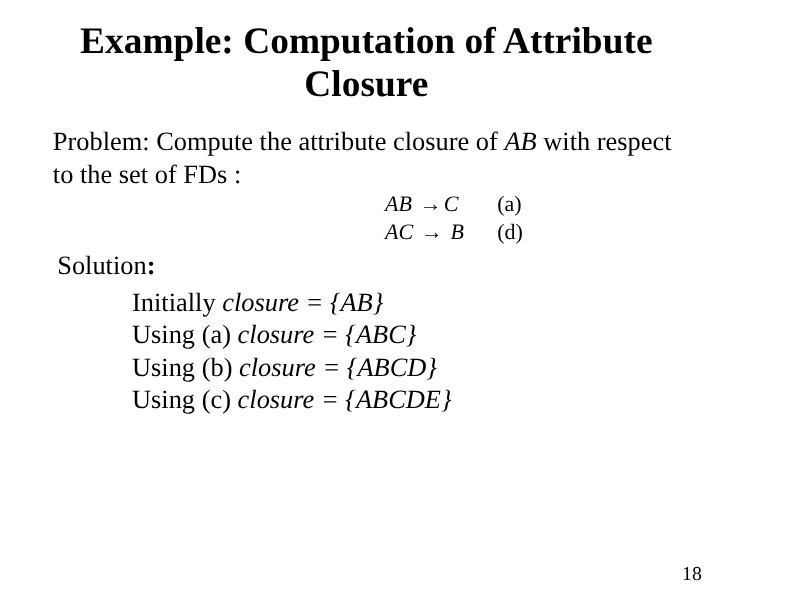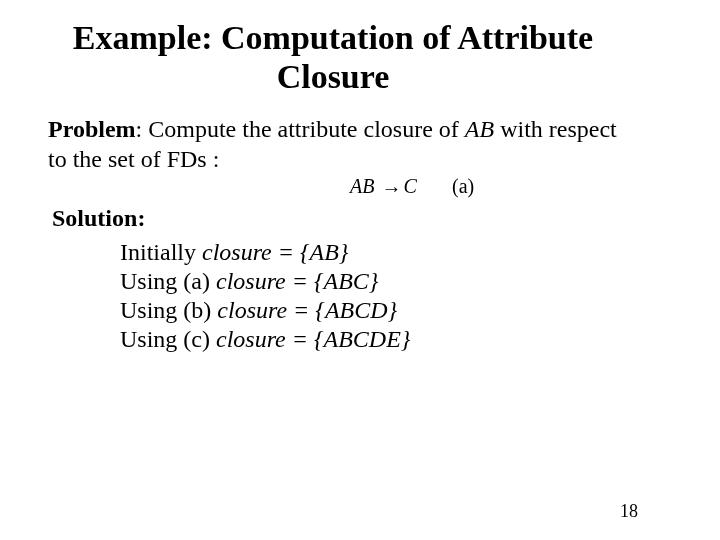--- a/index.html
+++ b/index.html
@@ -26,21 +26,21 @@
   }
   .body {
     font-size: 24px;
     padding: 10px 48px 0 48px;
     line-height: 1.25;
   }
   .problem-line {
     margin-bottom: 2px;
   }
   .label-bold {
-    font-weight: bold;
+    font-weight: normal;
   }
   .italic {
     font-style: italic;
   }
   .fd-block {
     margin-left: 302px;
     margin-top: -2px;
     font-style: italic;
     font-size: 20px;
   }
@@ -68,39 +68,42 @@
     padding-left: 52px;
   }
   .steps {
     font-size: 24px;
     padding-left: 120px;
     line-height: 1.22;
   }
   .page-num {
     position: absolute;
     right: 28px;
-    bottom: 18px;
+    bottom: 8px;
     font-size: 18px;
   }
 </style>
 </head>
 <body>
 
 <div class="slide">
 
   <div class="title">Example: Computation of Attribute Closure</div>
 
   <div class="body">
     <div class="problem-line">
       <span class="label-bold">Problem</span><span>: Compute the attribute closure of </span><span class="italic">AB</span><span> with respect to the set of FDs :</span>
     </div>
 
     <div class="fd-block">
       <div class="fd-row">
         <span class="fd-lr"><span>AB</span> <span class="arrow">→</span><span>C</span></span><span class="fd-tag">(a)</span>
+      </div>
+      <div class="fd-row">
+        <span class="fd-lr"><span>AC</span> <span class="arrow">→</span> <span>B</span></span><span class="fd-tag">(d)</span>
       </div>
     </div>
   </div>
 
   <div class="solution-label">
     <span class="label-bold">Solution</span><span>:</span>
   </div>
 
   <div class="steps">
     <div>

